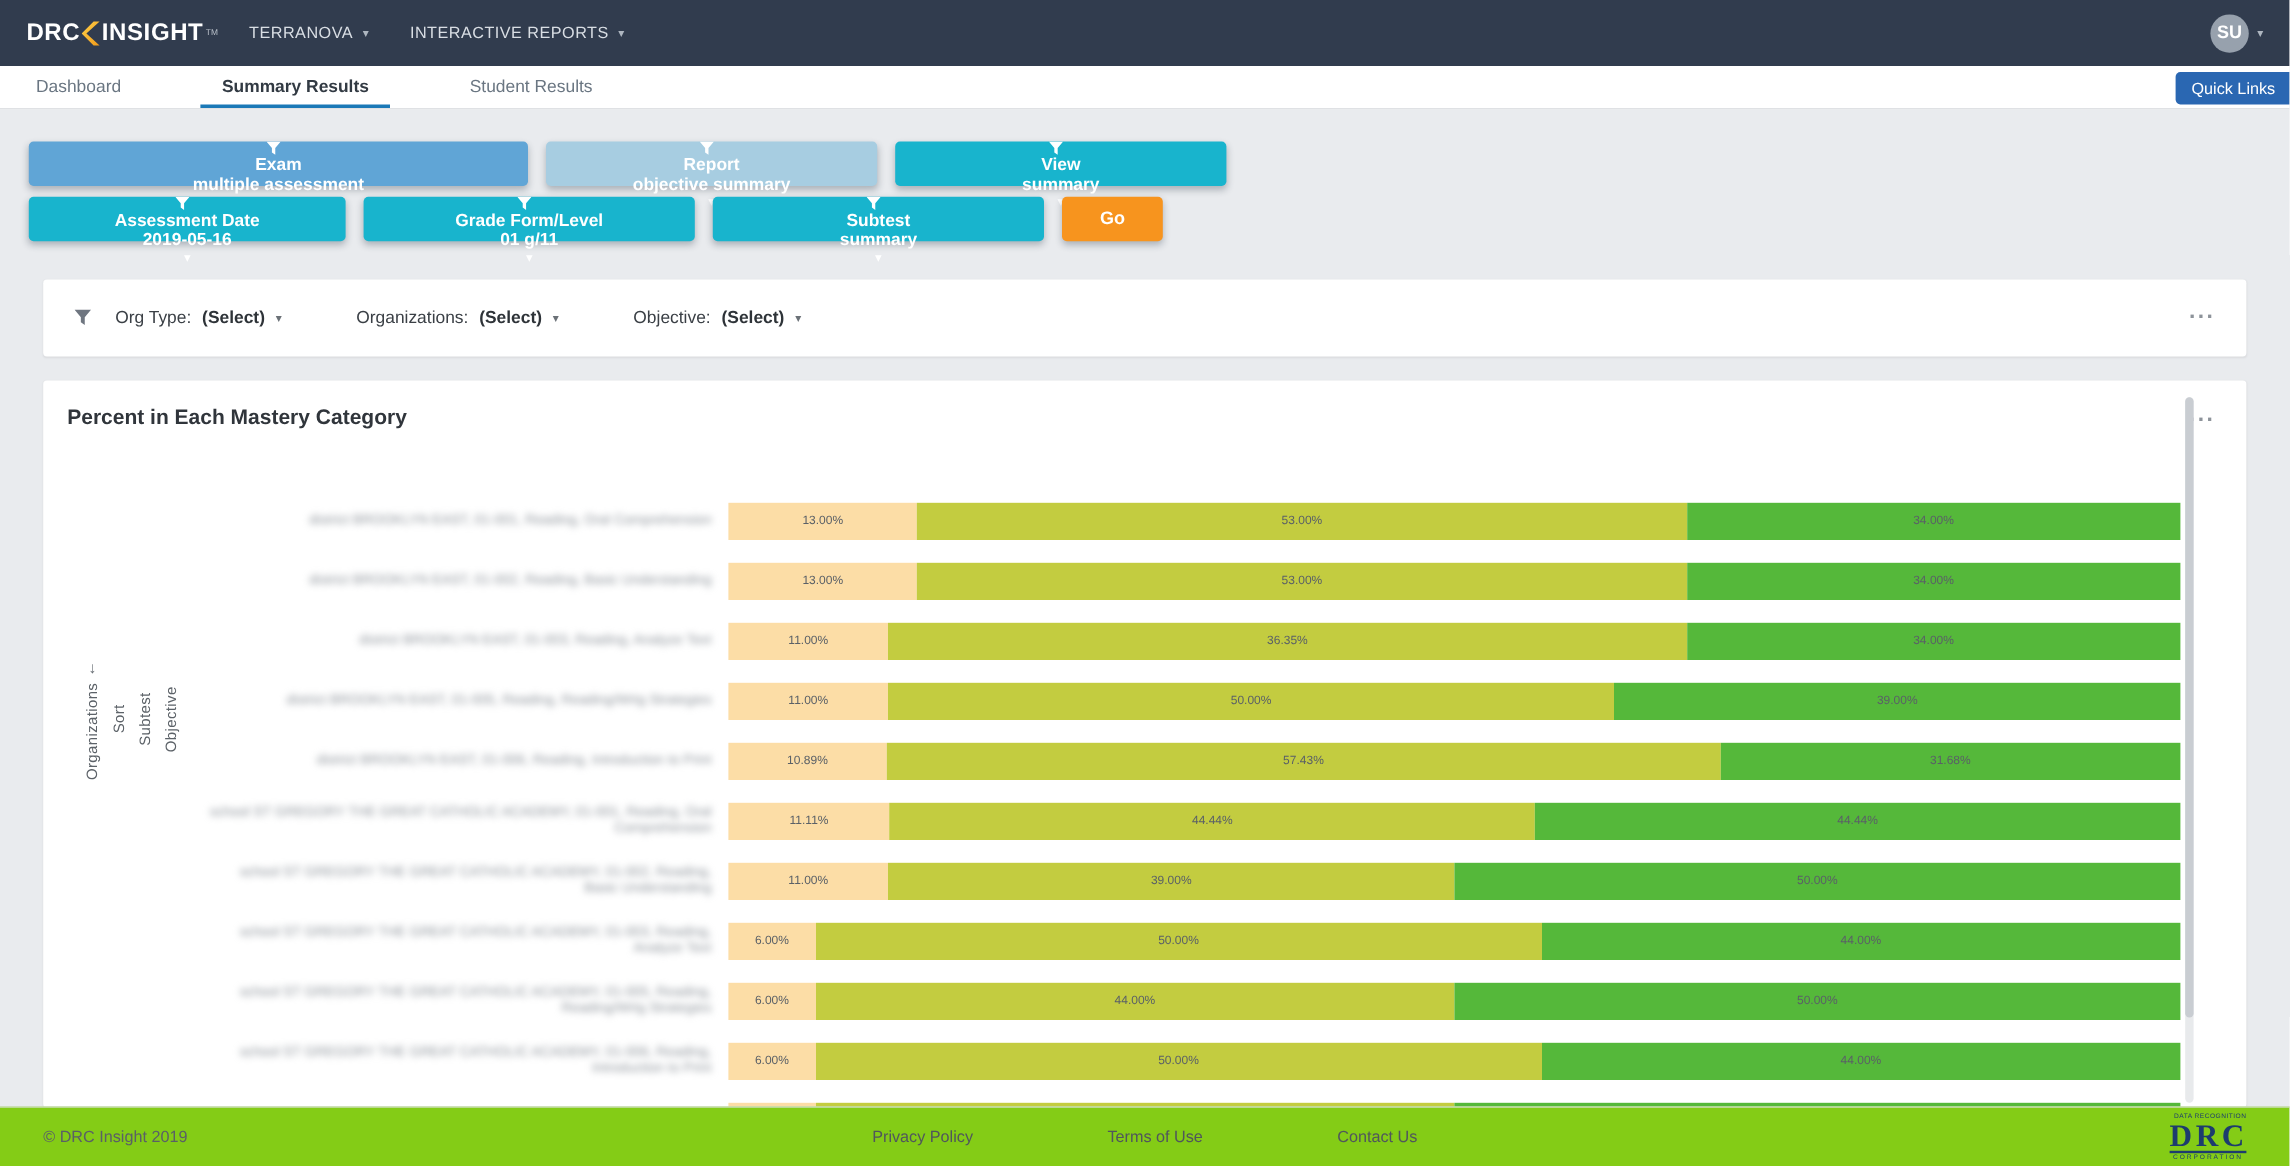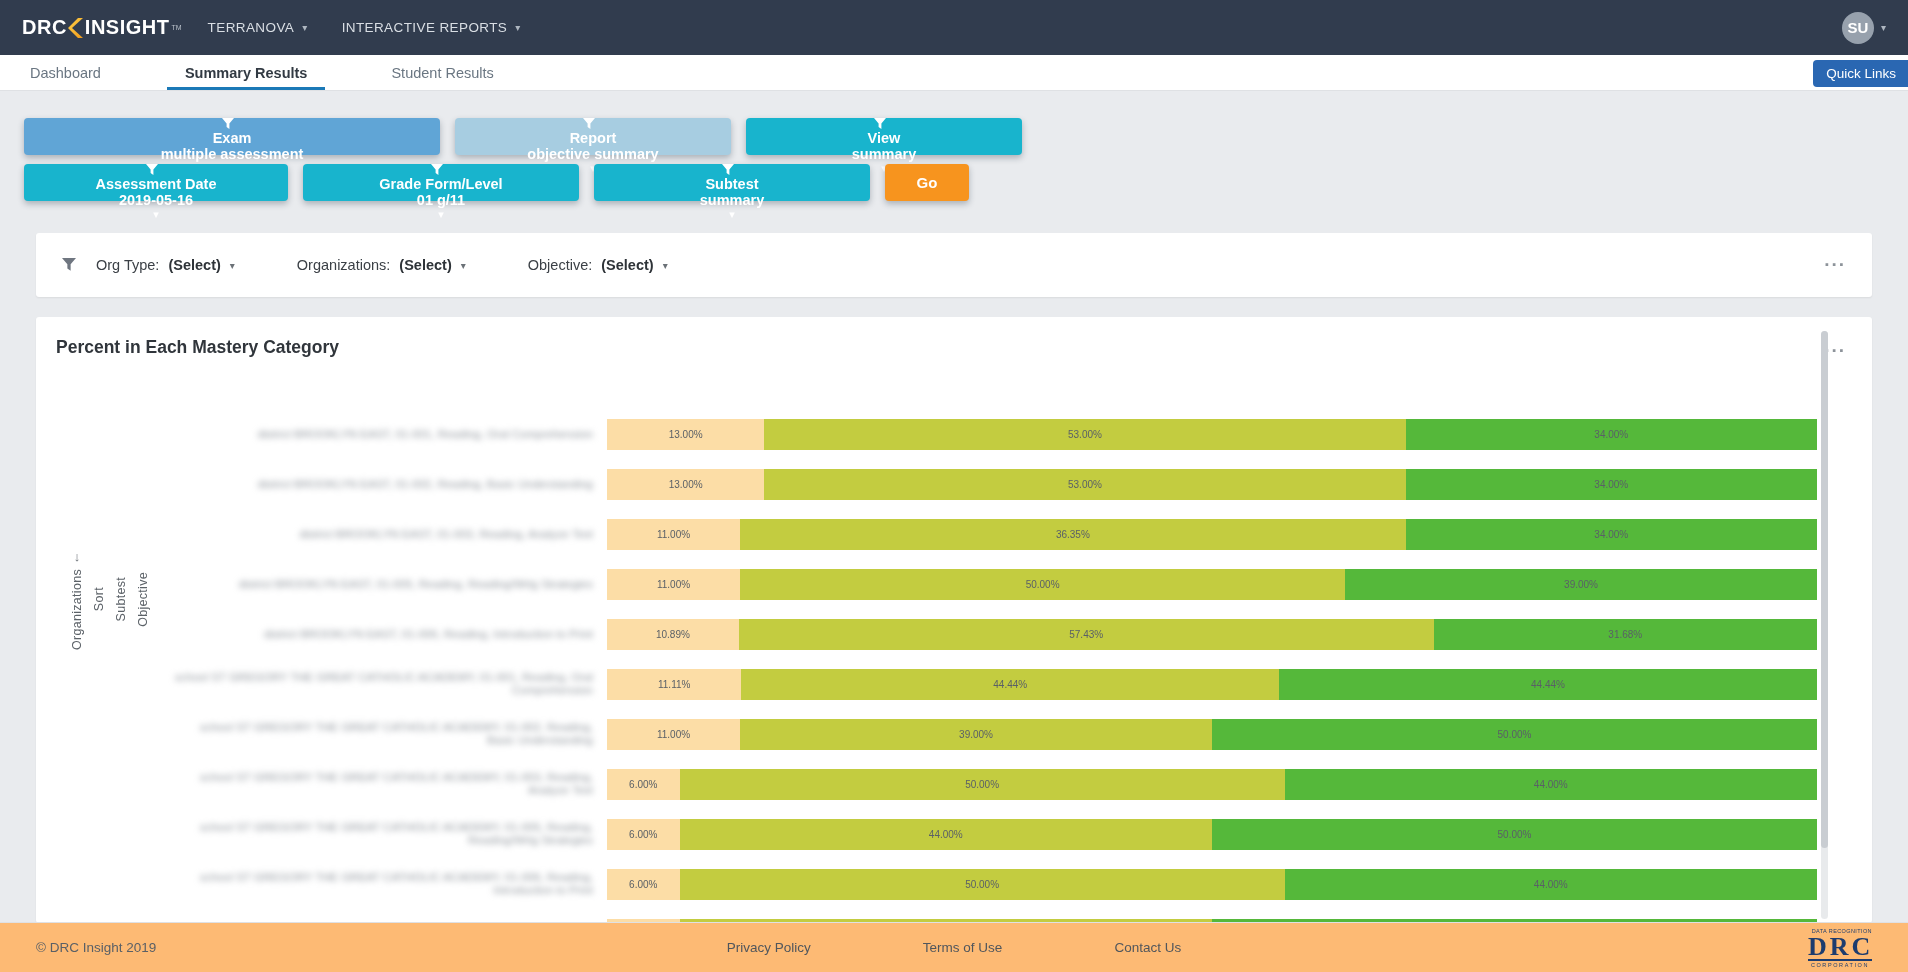--- a/index.html
+++ b/index.html
@@ -85,21 +85,21 @@
     font-size:11.5px; line-height:13px; color:#8f959c; }
   .bar { width:1210px; height:31px; display:flex; }
   .seg { display:flex; align-items:center; justify-content:center; }
   .seg-text { font-size:10px; color:#5a6067; white-space:nowrap; }
 
   .vscroll { position:absolute; right:44px; top:14px; bottom:4px; width:7px;
     border-radius:4px; background:#e8eaec; }
   .vthumb { position:absolute; top:0; left:0; right:0; height:88%; border-radius:4px; background:#c9cdd2; }
 
   
-  .footer { position:absolute; left:0; right:0; bottom:0; height:50px; background:#fdba74;
+  .footer { position:absolute; left:0; right:0; bottom:0; height:50px; background:#84cc16;
     border-top:1px solid #dfe1e4; display:flex; align-items:center; padding:0 36px; z-index:10; }
   .copyright { font-size:13.5px; color:#5a6066; }
   .f-links { position:absolute; left:50%; transform:translateX(-50%); display:flex; gap:112px; }
   .f-link { font-size:13.5px; color:#50565c; }
   .drc-logo { margin-left:auto; color:#1d3c6e; width:64px; }
   .dl-top { font-size:5.5px; letter-spacing:.4px; text-align:right; }
   .dl-main { font-family:"Liberation Serif", serif; font-weight:bold; font-size:26px;
     letter-spacing:3px; line-height:25px; text-align:center; border-bottom:2px solid #1d3c6e; }
   .dl-bottom { font-size:5.5px; letter-spacing:1.6px; text-align:center; margin-top:1px; }
 </style>

